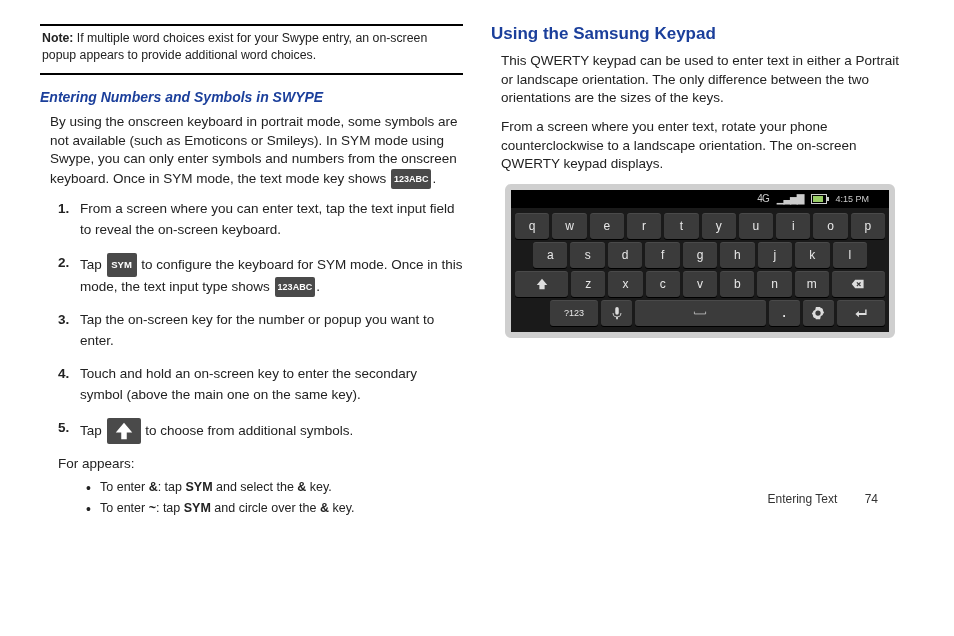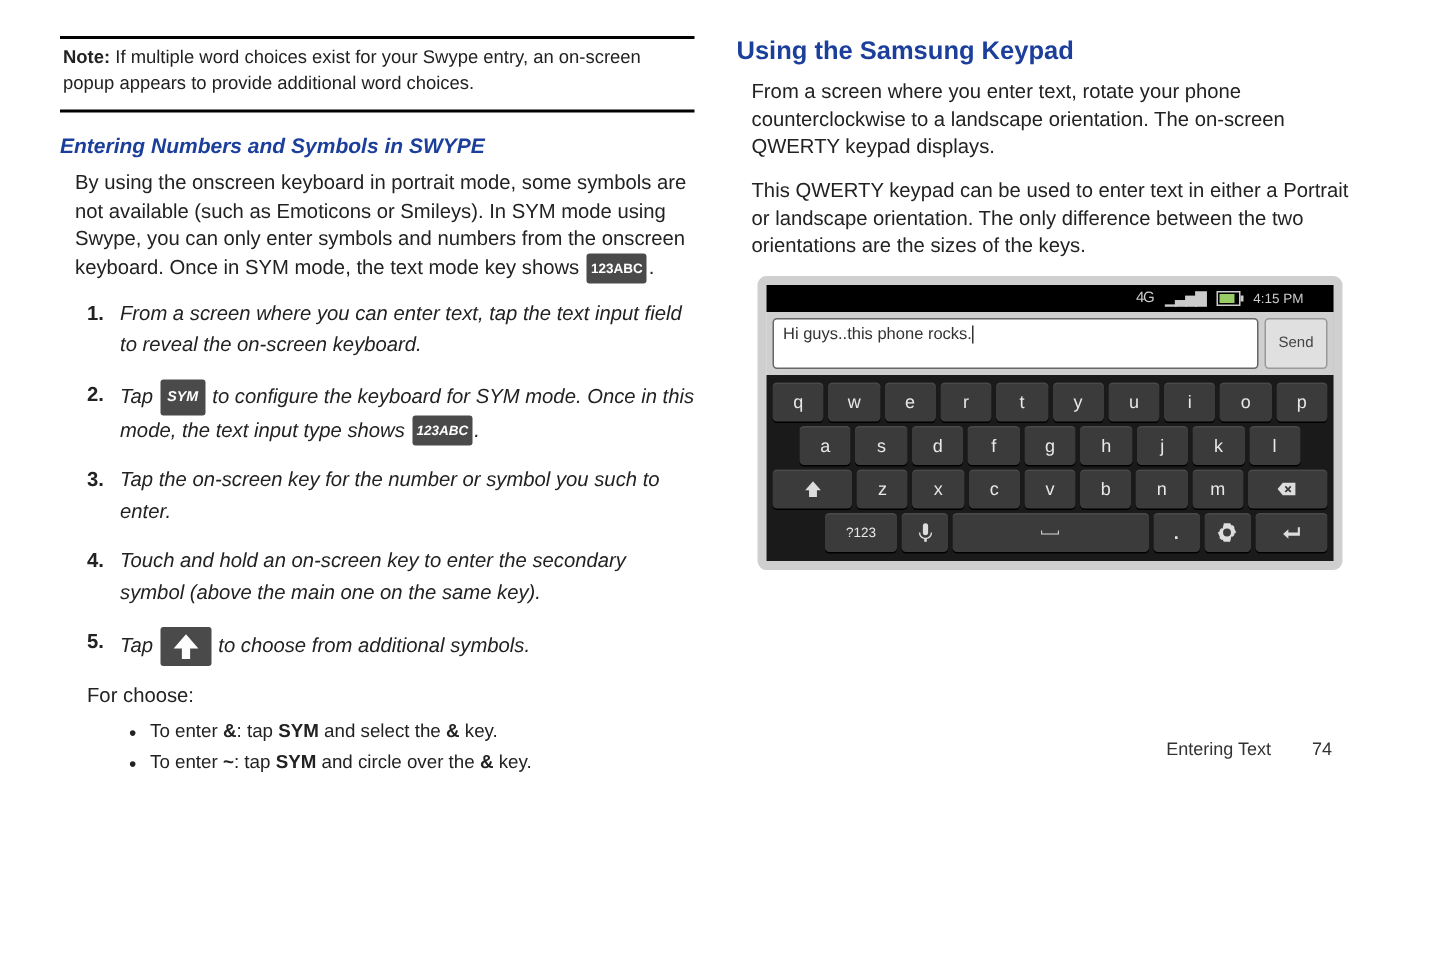--- a/index.html
+++ b/index.html
@@ -61,21 +61,21 @@
     font-size: 13.5px;
     line-height: 1.55;
     margin-bottom: 12px;
     display: flex;
   }
   ol.steps > li .num {
     font-weight: bold;
     width: 22px;
     flex-shrink: 0;
   }
-  ol.steps > li .step-body { flex: 1; font-style: italic; }
+  ol.steps > li .step-body { flex: 1; }
   .kbd {
     display: inline-flex;
     flex-direction: row;
     align-items: center;
     justify-content: center;
     background: #4a4a4a;
     color: #fff;
     font-weight: bold;
     font-size: 9px;
     line-height: 1;
@@ -186,21 +186,21 @@
     flex: 1;
     min-width: 0;
     box-shadow: 0 1px 0 #000, inset 0 1px 0 rgba(255,255,255,.08);
   }
   .key.wide { flex: 1.55; }
   .key.space { flex: 4.2; }
   .key.small-text { font-size: 9px; }
   .key svg { width: 14px; height: 14px; }
   .footer {
     position: absolute;
-    right: 66px;
+    right: 76px;
     bottom: 14px;
     font-size: 12px;
     color: #333;
     padding-left: 38px;
   }
   .footer .pn { margin-left: 24px; }
 </style>
 </head>
 <body>
 
@@ -235,71 +235,65 @@
           <span class="kbd sym">SYM</span>
           <span> to configure the keyboard for SYM mode. Once in this mode, the text input type shows </span>
           <span class="kbd two-line">
             <span>123</span>
             <span>ABC</span>
           </span><span>.</span>
         </span>
       </li>
       <li>
         <span class="num">3.</span>
-        <span class="step-body">Tap the on-screen key for the number or symbol you such to enter.</span>
+        <span class="step-body">Tap the on-screen key for the number or popup you want to enter.</span>
       </li>
       <li>
         <span class="num">4.</span>
         <span class="step-body">Touch and hold an on-screen key to enter the secondary symbol (above the main one on the same key).</span>
       </li>
       <li>
         <span class="num">5.</span>
         <span class="step-body">
           <span>Tap </span>
           <span class="kbd arrow">
             <svg viewBox="0 0 16 16">
                 <path fill="#fff" d="M8 2l6 7h-4v5H6v-5H2z"></path>
               </svg>
           </span>
           <span> to choose from additional symbols.</span>
         </span>
       </li>
     </ol>
 
-    <div class="for-example">For choose:</div>
+    <div class="for-example">For appears:</div>
 
     <ul class="sub">
       <li>
         <span>To enter </span><b>&amp;</b><span>: tap </span><b>SYM</b><span> and select the </span><b>&amp;</b><span> key.</span>
       </li>
       <li>
         <span>To enter </span><b>~</b><span>: tap </span><b>SYM</b><span> and circle over the </span><b>&amp;</b><span> key.</span>
       </li>
     </ul>
   </div>
 
   <div class="col col-right">
     <div class="h2">Using the Samsung Keypad</div>
+    <p class="body">This QWERTY keypad can be used to enter text in either a Portrait or landscape orientation. The only difference between the two orientations are the sizes of the keys.</p>
     <p class="body">From a screen where you enter text, rotate your phone counterclockwise to a landscape orientation. The on-screen QWERTY keypad displays.</p>
-    <p class="body">This QWERTY keypad can be used to enter text in either a Portrait or landscape orientation. The only difference between the two orientations are the sizes of the keys.</p>
 
     <div class="phone">
       <div class="statusbar">
         <span class="sig">4G</span>
         <span class="sig">▁▃▅▇</span>
         <span class="batt">
             <i></i>
           </span>
         <span>4:15 PM</span>
-      </div>
-      <div class="textzone">
-        <div class="textfield">
-          <span>Hi guys..this phone rocks.</span><span class="cursor"></span>
-        </div>
-        <div class="sendbtn">Send</div>
       </div>
       <div class="kb">
         <div class="kb-row">
           <div class="key">q</div>
           <div class="key">w</div>
           <div class="key">e</div>
           <div class="key">r</div>
           <div class="key">t</div>
           <div class="key">y</div>
           <div class="key">u</div>

